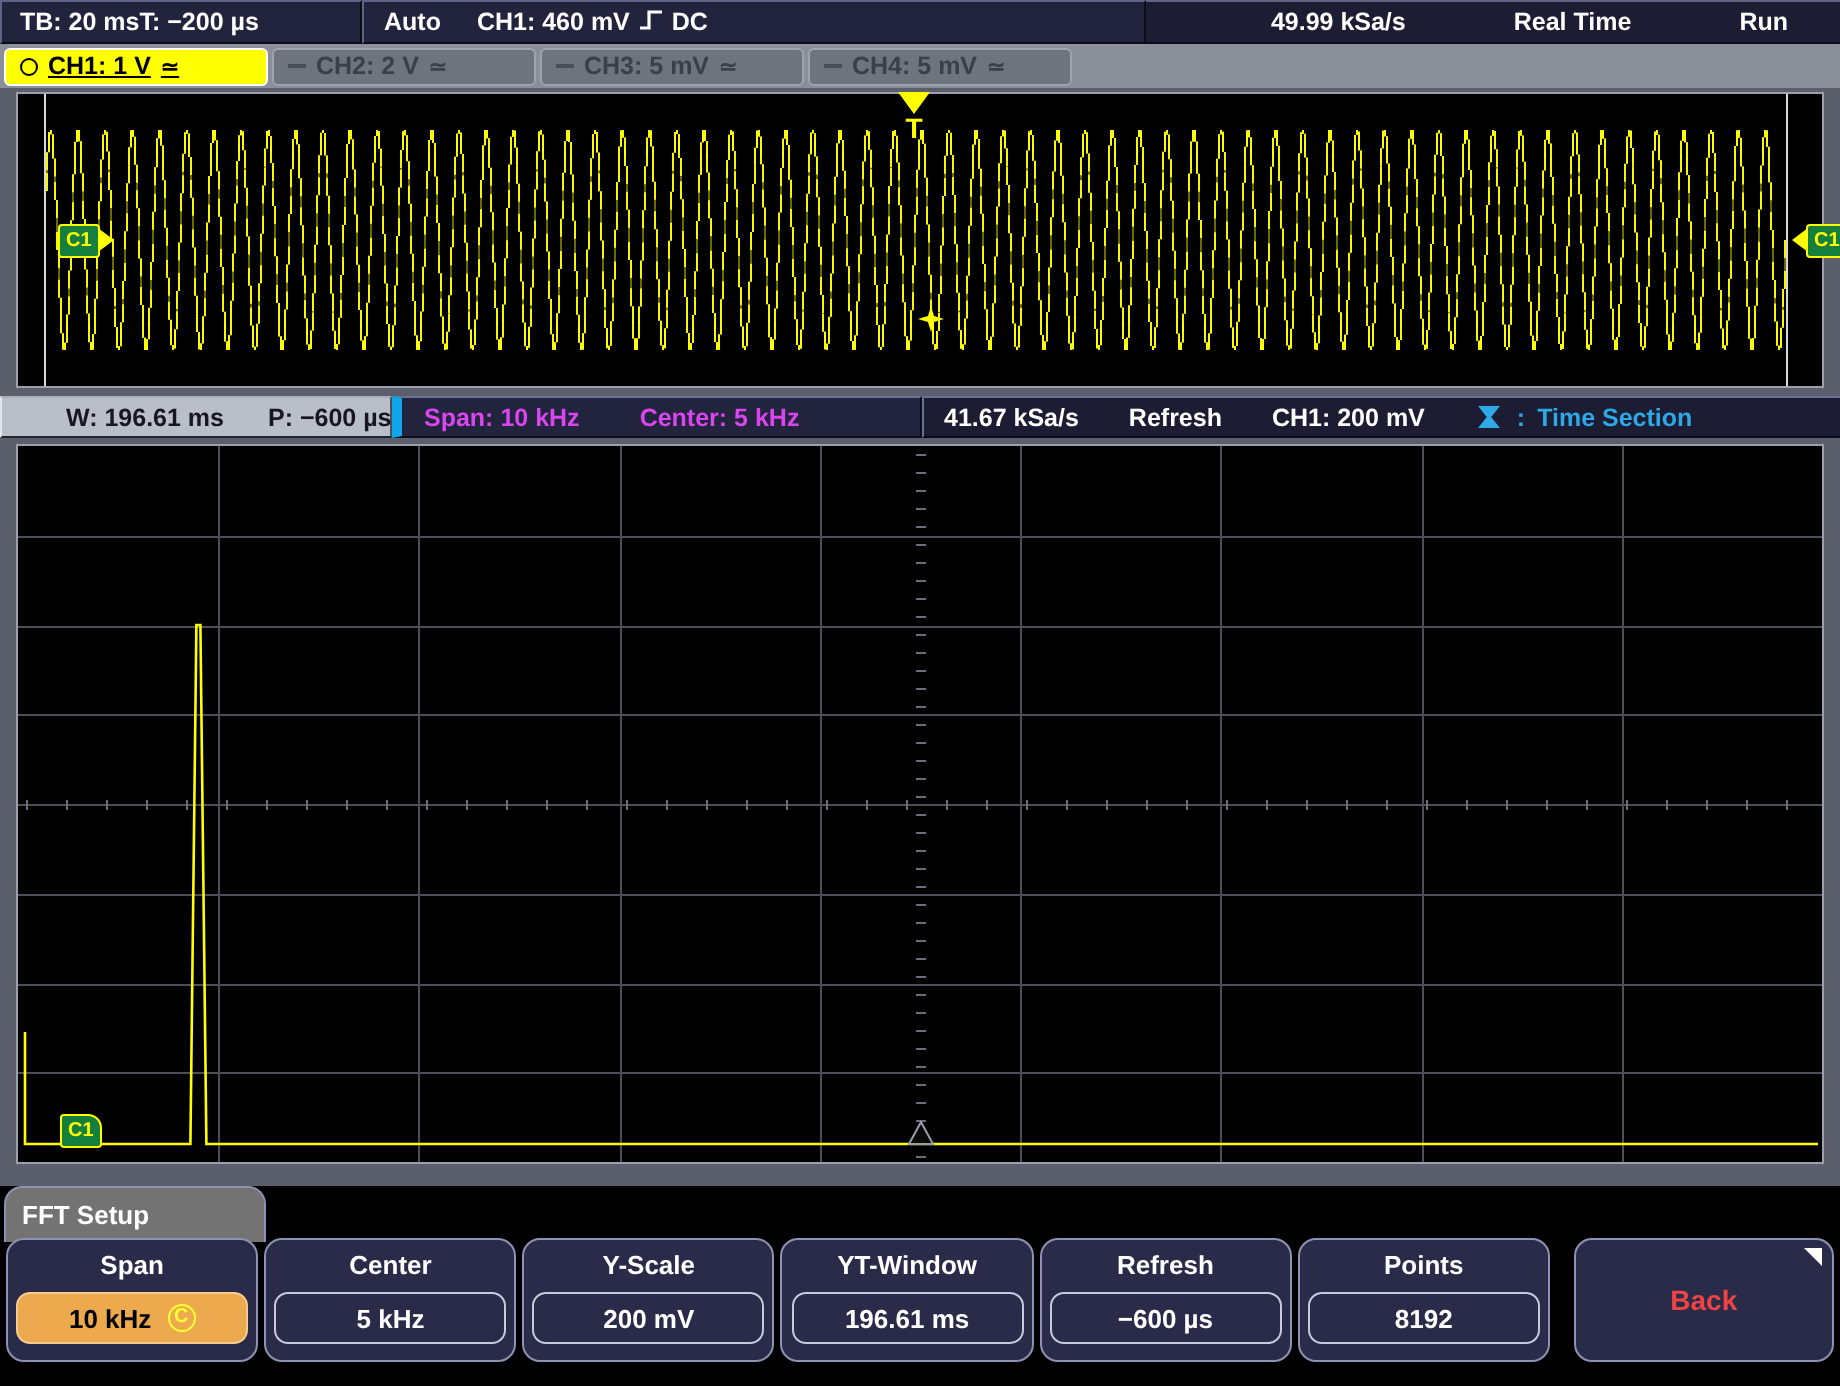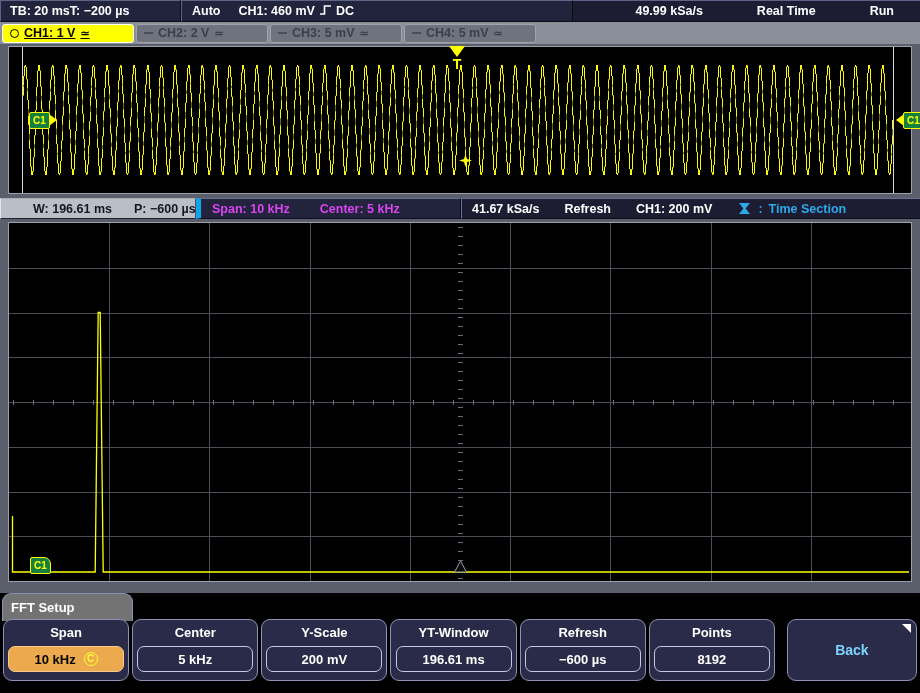--- a/index.html
+++ b/index.html
@@ -213,21 +213,21 @@
   .menu-btn.back {
     width: 132px;
     align-items: center; justify-content: center; padding-top: 0;
   }
   .back-corner {
     position: absolute; right: 5px; top: 4px;
     width: 0; height: 0;
     border-top: 9px solid #ffffff;
     border-left: 9px solid transparent;
   }
-  .back-label { color:#7dd3fc; font-size: 14px; font-weight: bold; }
+  .back-label { color:#ef4444; font-size: 14px; font-weight: bold; }
   .menu-spacer { width: 6px; }
 </style>
 </head>
 <body>
 
 <div id="app">
 
   <div class="topbar">
     <div class="topbar-seg seg-a">
       <span>TB: 20 ms</span>

